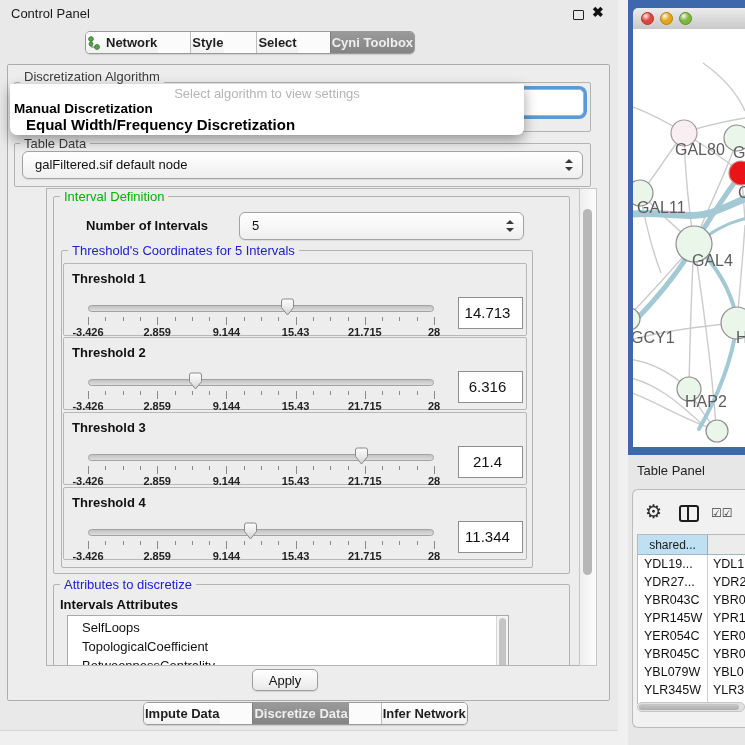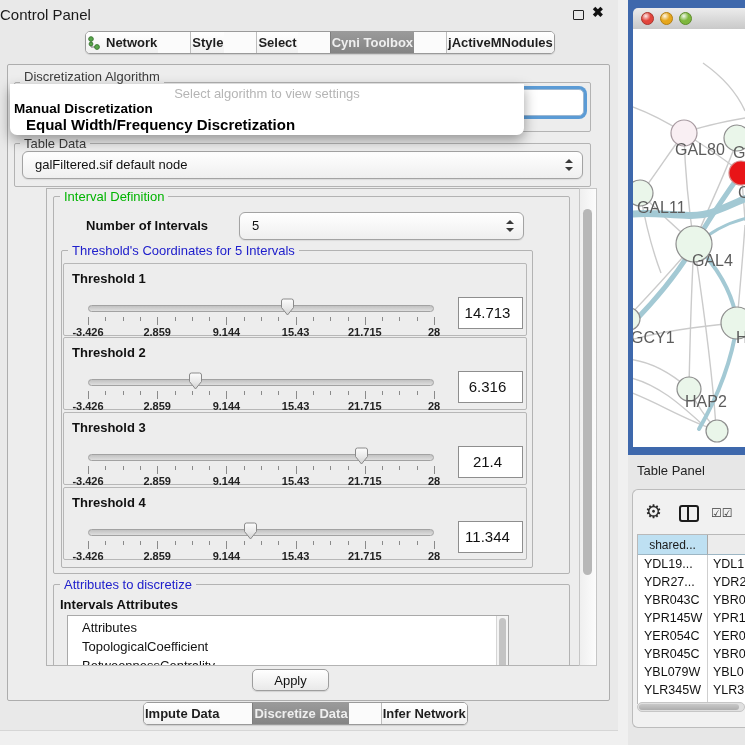--- a/index.html
+++ b/index.html
@@ -2,21 +2,21 @@
 <html style="--titlebar-text: #1A1A1A; --green-title: #00B400; --blue-title: #2020CC; --dark-title: #3C3C3C; --tab-selected-text: #EFEFEF; --window-blue: #3E68AC; --node-fill: #EAF6EA; --node-red: #E81417; --edge-gray: #CBCBCB; --edge-teal: #A3C9D4; --header-cell-blue: #BEE0F2; --focus-ring: #5B9BD5;"><head>
 <meta charset="utf-8">
 <style>
   html,body{margin:0;padding:0;}
   body{width:745px;height:745px;position:relative;overflow:hidden;
        background:#F0F0F0;font-family:"Liberation Sans",sans-serif;
        -webkit-font-smoothing:antialiased;}
   .abs{position:absolute;}
   
   .cp{position:absolute;left:0;top:0;width:618px;height:745px;background:#E9E9E9;}
-  .cp-title{position:absolute;left:0;top:6px;font-size:15px;color:var(--titlebar-text);}
+  .cp-title{position:absolute;left:11px;top:6px;font-size:13px;color:var(--titlebar-text);}
   .float-icon{position:absolute;left:573px;top:10px;width:9px;height:8px;border:1.5px solid #222;border-radius:1px;}
   .close-icon{position:absolute;left:592px;top:4px;font-size:14px;font-weight:bold;color:#111;}
   
   .seg{position:absolute;display:inline-flex;border:1px solid #9A9A9A;border-radius:5px;overflow:hidden;background:#FBFBFB;box-shadow:0 1px 1px rgba(0,0,0,.12);}
   .seg-item{display:flex;align-items:center;gap:5px;padding:3px 1px;font-size:13px;font-weight:bold;color:#1E1E1E;background:linear-gradient(#FFFFFF,#F1F1F1);white-space:nowrap;}
   .seg-item + .seg-item{border-left:1px solid #BDBDBD;margin-left:32px;}
   .seg-item.selected{background:linear-gradient(#9A9A9A,#848484);color:var(--tab-selected-text);border-left:1px solid #7E7E7E;}
   
   .content-panel{position:absolute;left:7px;top:64px;width:601px;height:635px;border:1px solid #ADADAD;border-radius:2px;background:#EDEDED;}
   .group{position:absolute;border:1px solid #B3B3B3;border-radius:2px;}
@@ -116,23 +116,20 @@
         <span>Network</span>
       </div>
       <div class="seg-item">
         <span>Style</span>
       </div>
       <div class="seg-item">
         <span>Select</span>
       </div>
       <div class="seg-item selected">
         <span>Cyni Toolbox</span>
-      </div>
-      <div class="seg-item">
-        <span>jActiveMNodules</span>
       </div>
     </div>
 
   <div class="content-panel"></div>
 
   <div class="group" style="left:14px;top:82px;width:575px;height:48px;"></div>
   <span class="group-title t-dark" style="left:20px;top:69px;">Discretization Algorithm</span>
   <div class="alg-combo"></div>
 
   <div class="group" style="left:14px;top:143px;width:575px;height:42px;"></div>
@@ -309,33 +306,33 @@
             <span class="ticklbl" style="left: 100%;">28</span>
           </div>
           <div class="valbox">11.344</div>
         </div>
       </div>
 
     <div class="group" style="left:6px;top:395px;width:515px;height:100px;"></div>
     <span class="group-title t-blue" style="left:13px;top:388px;">Attributes to discretize</span>
     <span style="position:absolute;left:13px;top:408px;font-size:13px;font-weight:bold;color:#111;">Intervals Attributes</span>
     <div class="attr-list" id="attr-list">
-      <div class="item" style="padding-top: 2px;">Attributes</div>
+      <div class="item" style="padding-top: 2px;">SelfLoops</div>
         <div class="item">TopologicalCoefficient</div>
         <div class="item">BetweennessCentrality</div>
         <div class="sb">
           <div class="thumb"></div>
         </div>
     </div>
   </div>
   <div class="vscroll">
       <div class="thumb"></div>
     </div>
 
-  <button class="btn" style="left:252px;top:669px;width:77px;height:22px;">Apply</button>
+  <button class="btn" style="left:252px;top:669px;width:66px;height:22px;">Apply</button>
 
   <div class="seg" id="bottom-tabs" style="left:143px;top:702px;">
       <div class="seg-item">
         <span>Impute Data</span>
       </div>
       <div class="seg-item selected">
         <span>Discretize Data</span>
       </div>
       <div class="seg-item">
         <span>Infer Network</span>

